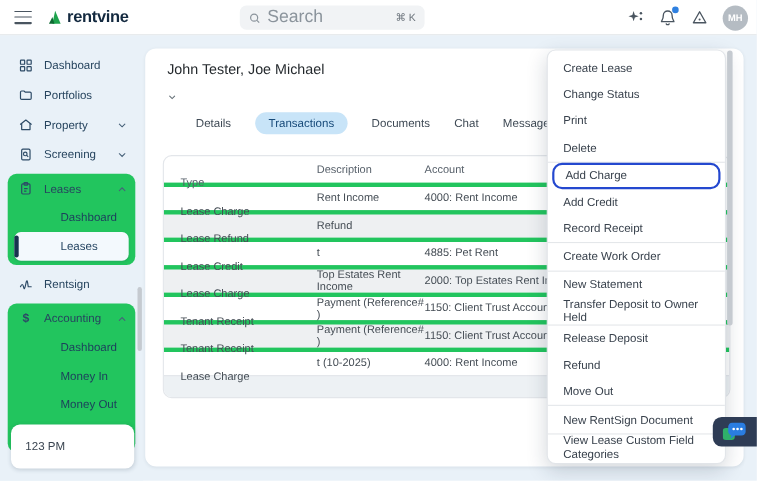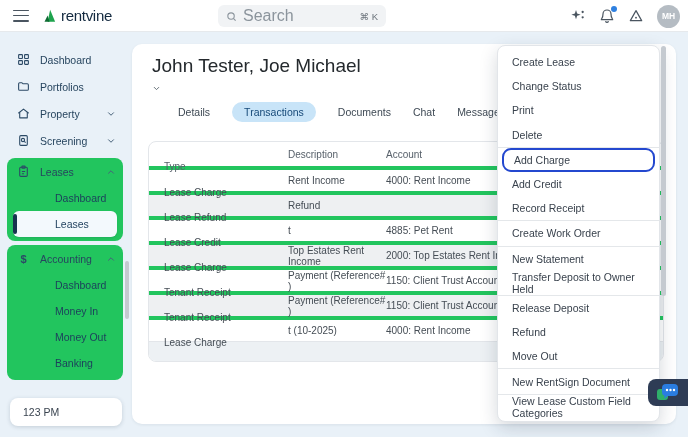--- a/index.html
+++ b/index.html
@@ -6,21 +6,21 @@
   html,body { width:688px; height:437px; overflow:hidden; }
   body { font-family: "Liberation Sans", "DejaVu Sans", sans-serif; background:#e9f1f8; position:relative; }
 
   
   .topbar { position:absolute; top:0; left:0; width:688px; height:32px; background:#fff;
             border-bottom:1px solid #e6e9ec; display:flex; align-items:center; z-index:5; }
   .hamburger { margin-left:13px; width:16px; height:12px; display:flex; flex-direction:column;
                justify-content:space-between; cursor:pointer; }
   .hamburger span { display:block; height:1.6px; background:#4a5560; border-radius:1px; }
   .logo { display:flex; align-items:center; margin-left:13px; gap:4px; cursor:pointer; }
-  .logo-text { font-size:15px; font-weight:400; color:#13293f; letter-spacing:-0.3px; }
+  .logo-text { font-size:15px; font-weight:700; color:#13293f; letter-spacing:-0.3px; }
   .searchbox { position:absolute; left:218px; top:5px; width:168px; height:22px; background:#f1f3f5;
                border-radius:6px; display:flex; align-items:center; padding:0 8px; gap:6px; }
   .searchbox input { border:none; background:transparent; outline:none; flex:1; font-size:16px;
                      color:#3a4450; font-family:inherit; min-width:0; }
   .searchbox input::placeholder { color:#8b949c; }
   .shortcut { font-size:9.5px; color:#6b737b; white-space:nowrap; }
   .topbar-right { position:absolute; right:8px; top:0; height:32px; display:flex; align-items:center; gap:13px; }
   .tb-icon { width:16px; height:16px; color:#4a5560; position:relative; cursor:pointer; }
   .tb-icon svg { width:100%; height:100%; }
   .bell-dot { position:absolute; top:-2px; right:-2px; width:6px; height:6px; border-radius:50%; }
@@ -37,28 +37,28 @@
   .nav-group { margin:4px 7px; background:#22c55e; border-radius:8px; padding-bottom:4px; }
   .nav-group .nav-item { padding-left:10px; }
   .nav-group .nav-chevron { right:7px; }
   .sub-item { height:26px; display:flex; align-items:center; padding-left:42px; font-size:10.5px;
               color:#1d3e5c; cursor:pointer; margin:0 6px; border-radius:6px; position:relative; }
   .sub-item.selected { background:#f3f9fd; box-shadow:0 1px 2px rgba(30,60,90,.15); }
   .sub-item.selected::before { content:""; position:absolute; left:0; top:3px; bottom:3px; width:4px;
               border-radius:3px; background:#17334f; }
   .dollar-glyph { width:13px; text-align:center; font-size:11px; font-weight:700; color:#2c4a66; }
   .sidebar-thumb { position:absolute; left:125px; top:229px; width:4px; height:58px; background:#c5cad0; border-radius:2px; }
-  .sidebar-footer { position:absolute; left:10px; bottom:11px; width:112px; height:28px; background:#fff;
+  .sidebar-footer { position:absolute; left:10px; bottom:11px; width:112px; height:40px; background:#fff;
               border-radius:8px; box-shadow:0 1px 4px rgba(30,50,70,.18); display:flex; align-items:center;
               padding-left:13px; font-size:10.5px; color:#3a4450; cursor:pointer; z-index:3; }
 
   
   .content-card { position:absolute; left:132px; top:44px; width:544px; height:380px; background:#fff;
                   border-radius:10px; box-shadow:0 1px 3px rgba(30,50,70,.08); }
-  .page-title { position:absolute; left:20px; top:11px; font-size:19px; font-weight:500; color:#24292d; }
+  .page-title { position:absolute; left:20px; top:11px; font-size:13px; font-weight:500; color:#24292d; }
   .page-subtitle { position:absolute; left:20px; top:40px; font-size:10.5px; color:#657077; display:flex;
                    align-items:center; gap:6px; cursor:pointer; }
   .page-subtitle svg { width:9px; height:9px; color:#657077; }
   .tabs { position:absolute; left:46px; top:58px; display:flex; align-items:center; gap:22px; height:20px; }
   .tab { font-size:10.5px; color:#3f4a55; cursor:pointer; white-space:nowrap; }
   .tab.active { background:#c8e4f8; color:#174a79; padding:4px 12px; border-radius:12px; }
 
   .table-card { position:absolute; left:16px; top:97px; width:516px; height:221px;
                 border:1px solid #e3e6ea; border-radius:8px; overflow:hidden; background:#fff; }
   .t-header { height:24px; display:flex; align-items:center; font-size:10px; color:#57606a; }
@@ -192,20 +192,26 @@
       </span>
     </div>
     <div class="sub-item">
       <span>Dashboard</span>
     </div>
     <div class="sub-item selected">
       <span>Leases</span>
     </div>
   </div>
 
+  <div class="nav-item">
+    <svg viewBox="0 0 24 24" fill="none" stroke="#2c4a66" stroke-width="2" stroke-linecap="round">
+      <path d="M3 16c2-5 4-5 5 0s2 5 4-5 3-3 4 5h5"></path>
+    </svg>
+    <span>Rentsign</span>
+  </div>
 
   <div class="nav-group">
     <div class="nav-item">
       <span class="dollar-glyph">$</span>
       <span>Accounting</span>
       <span class="nav-chevron">
         <svg viewBox="0 0 24 24" fill="none" stroke="currentColor" stroke-width="2.4" stroke-linecap="round">
             <polyline points="6 15 12 9 18 15"></polyline>
           </svg>
       </span>

